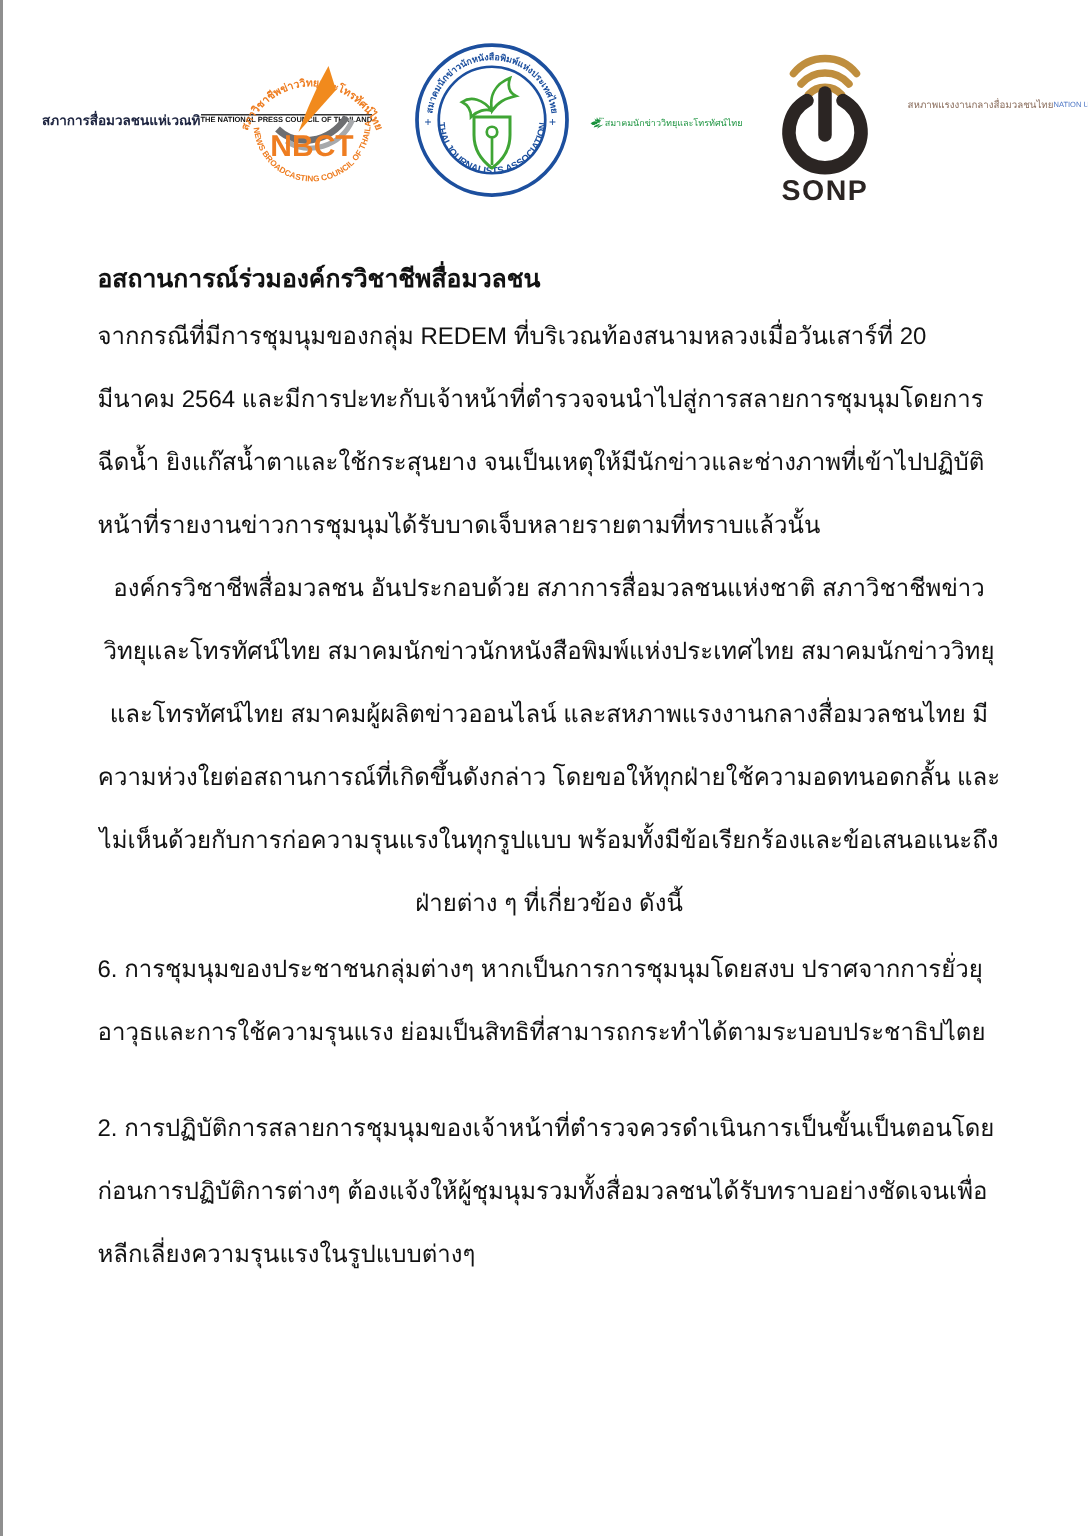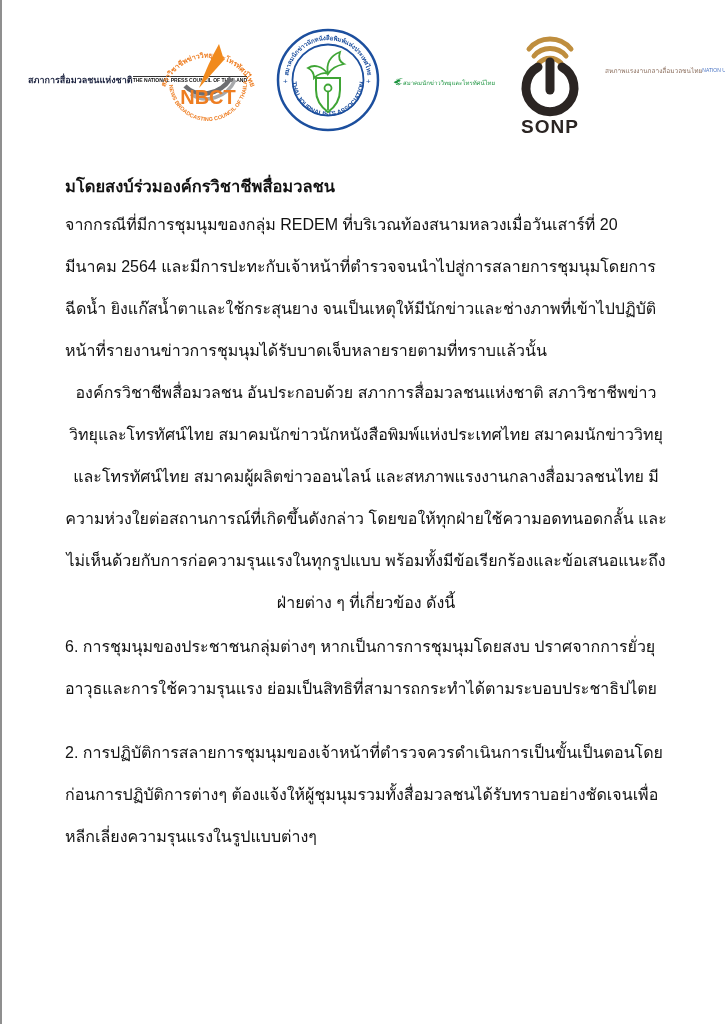--- a/index.html
+++ b/index.html
@@ -59,21 +59,21 @@
   <header class="logos">
 
     <div class="logo l-press">
       <svg width="112" height="78" viewBox="0 0 112 86">
         <path d="M4,43 C26,10 86,10 108,43 C86,76 26,76 4,43 Z" fill="#151515"></path>
         <circle cx="56" cy="43" r="25" fill="#3ea2d4"></circle>
         <path d="M56,22 C49,31 46,39 48,48 L53,60 L56,64 L59,60 L64,48 C66,39 63,31 56,22 Z" fill="#ffffff"></path>
         <circle cx="56" cy="40" r="4.2" fill="#3ea2d4"></circle>
         <path d="M56,44 L56,60" stroke="#3ea2d4" stroke-width="2.2"></path>
       </svg>
-      <div class="press-thai">สภาการสื่อมวลชนแห่งชาติ</div>
+      <div class="press-thai">สภาการสื่อมวลชนแห่เวณทิ</div>
       <div class="press-eng">THE NATIONAL PRESS COUNCIL OF THAILAND</div>
     </div>
 
     <div class="logo l-nbct">
       <svg width="110" height="112" viewBox="0 0 110 112">
         <defs>
           <path id="nbct-top" d="M10,70 A46,46 0 0 1 100,70"></path>
           <path id="nbct-bot" d="M16,58 A39,39 0 0 0 94,58"></path>
         </defs>
         <text font-size="7" font-weight="bold" fill="#ee7d21">
@@ -159,20 +159,20 @@
         </g>
       </svg>
       <div class="nujt-thai">สหภาพแรงงานกลางสื่อมวลชนไทย</div>
       <div class="nujt-eng">NATION UNION OF JOURNALISTS, THAILAND</div>
       <div class="nujt-label">NUJT</div>
     </div>
 
   </header>
 
   <main class="content">
-    <h1 class="doc-title">มโดยสงบ์ร่วมองค์กรวิชาชีพสื่อมวลชน</h1>
+    <h1 class="doc-title">อสถานการณ์ร่วมองค์กรวิชาชีพสื่อมวลชน</h1>
     <p class="para-1">จากกรณีที่มีการชุมนุมของกลุ่ม REDEM ที่บริเวณท้องสนามหลวงเมื่อวันเสาร์ที่ 20 มีนาคม 2564 และมีการปะทะกับเจ้าหน้าที่ตำรวจจนนำไปสู่การสลายการชุมนุมโดยการฉีดน้ำ ยิงแก๊สน้ำตาและใช้กระสุนยาง จนเป็นเหตุให้มีนักข่าวและช่างภาพที่เข้าไปปฏิบัติหน้าที่รายงานข่าวการชุมนุมได้รับบาดเจ็บหลายรายตามที่ทราบแล้วนั้น</p>
     <p class="para-2">องค์กรวิชาชีพสื่อมวลชน อันประกอบด้วย สภาการสื่อมวลชนแห่งชาติ สภาวิชาชีพข่าววิทยุและโทรทัศน์ไทย สมาคมนักข่าวนักหนังสือพิมพ์แห่งประเทศไทย สมาคมนักข่าววิทยุและโทรทัศน์ไทย สมาคมผู้ผลิตข่าวออนไลน์ และสหภาพแรงงานกลางสื่อมวลชนไทย มีความห่วงใยต่อสถานการณ์ที่เกิดขึ้นดังกล่าว โดยขอให้ทุกฝ่ายใช้ความอดทนอดกลั้น และไม่เห็นด้วยกับการก่อความรุนแรงในทุกรูปแบบ พร้อมทั้งมีข้อเรียกร้องและข้อเสนอแนะถึงฝ่ายต่าง ๆ ที่เกี่ยวข้อง ดังนี้</p>
     <p class="para-3">6. การชุมนุมของประชาชนกลุ่มต่างๆ หากเป็นการการชุมนุมโดยสงบ ปราศจากการยั่วยุ อาวุธและการใช้ความรุนแรง ย่อมเป็นสิทธิที่สามารถกระทำได้ตามระบอบประชาธิปไตย</p>
     <p class="para-4">2. การปฏิบัติการสลายการชุมนุมของเจ้าหน้าที่ตำรวจควรดำเนินการเป็นขั้นเป็นตอนโดยก่อนการปฏิบัติการต่างๆ ต้องแจ้งให้ผู้ชุมนุมรวมทั้งสื่อมวลชนได้รับทราบอย่างชัดเจนเพื่อหลีกเลี่ยงความรุนแรงในรูปแบบต่างๆ</p>
   </main>
 
 </div>
 
 </body></html>

